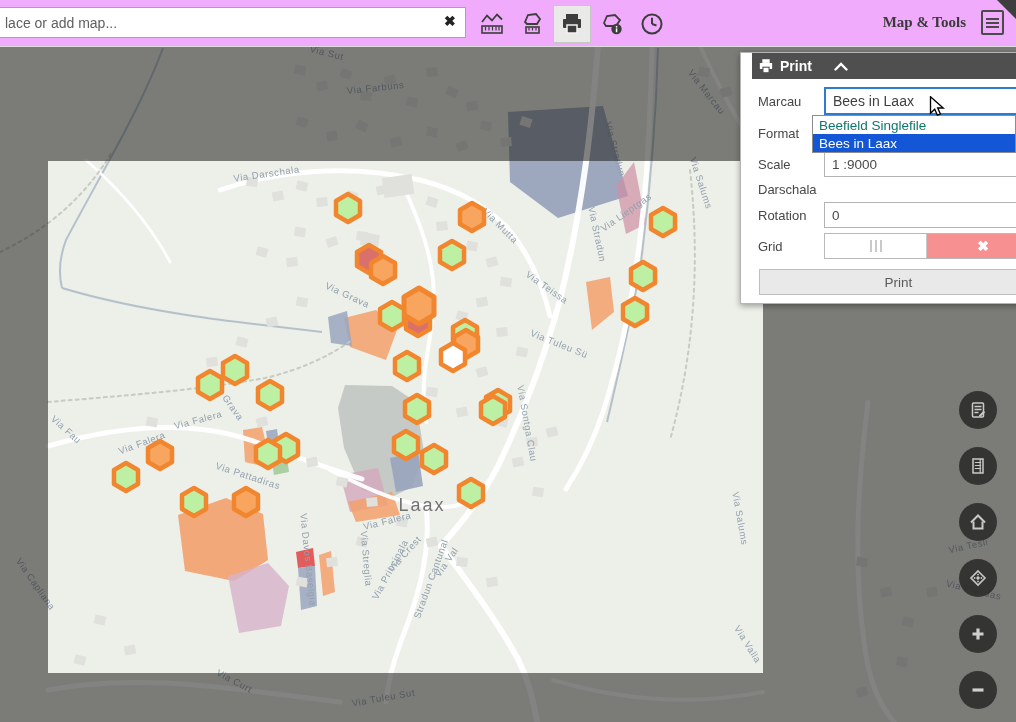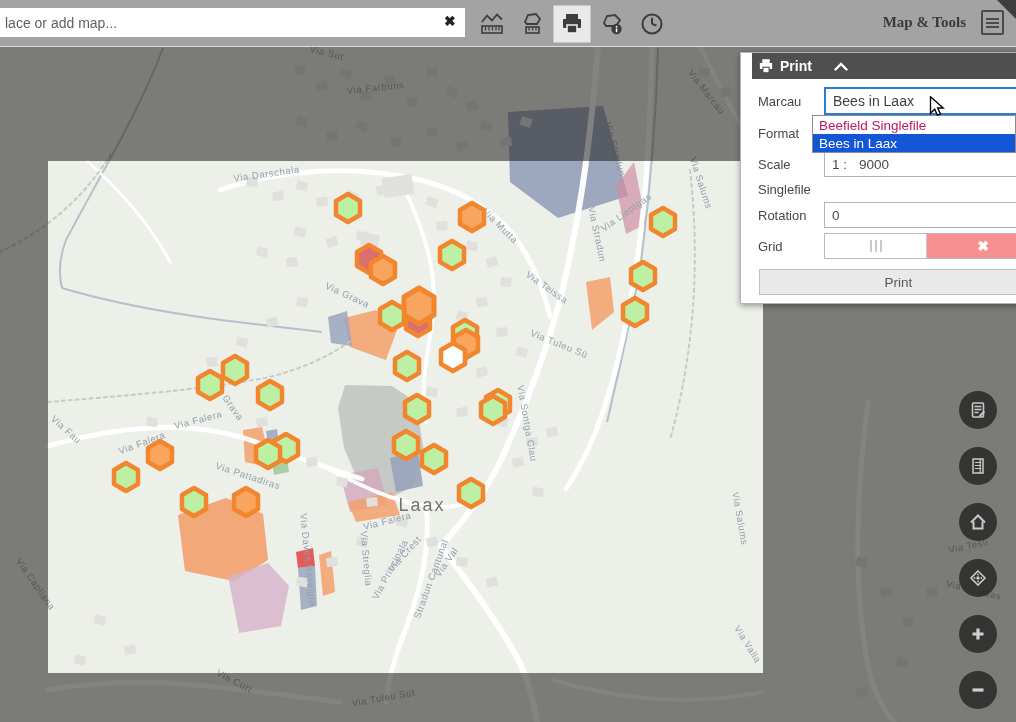--- a/index.html
+++ b/index.html
@@ -6,21 +6,21 @@
   #app{position:relative;width:1016px;height:722px;overflow:hidden;background:#edefe9;user-select:none;}
   #mapsvg{position:absolute;left:0;top:0;z-index:0;}
   .dim{position:absolute;background:rgba(30,30,28,0.55);z-index:5;pointer-events:none;}
   #dim-top{left:0;top:46px;width:1016px;height:115px;}
   #dim-left{left:0;top:161px;width:48px;height:512px;}
   #dim-right{left:763px;top:161px;width:253px;height:512px;}
   #dim-bottom{left:0;top:673px;width:1016px;height:49px;}
   
   #town-label{position:absolute;left:422px;top:505px;transform:translate(-50%,-50%);font-size:18px;letter-spacing:2px;color:#737373;z-index:2;}
   
-  #topbar{position:absolute;left:0;top:0;width:1016px;height:46px;background:#a3a3a3;border-bottom:1px solid #dcdcda;z-index:20;}
+  #topbar{position:absolute;left:0;top:0;width:1016px;height:46px;background:#f0abfc;border-bottom:1px solid #dcdcda;z-index:20;}
   #search-input{position:absolute;left:-2px;top:7px;width:468px;height:31px;box-sizing:border-box;border:1px solid #a5a5a5;background:#fff;padding:0 22px 0 6px;font-family:"Liberation Sans",sans-serif;font-size:14px;color:#444;outline:none;}
   #search-input::placeholder{color:#5f5f5f;opacity:1;}
   #search-clear{position:absolute;left:444px;top:13px;font-size:14px;font-weight:bold;color:#222;cursor:pointer;z-index:21;}
   #toolrow{position:absolute;left:473px;top:5px;display:flex;gap:2px;}
   .tool{width:36px;height:36px;display:flex;align-items:center;justify-content:center;border:1px solid transparent;border-radius:1px;}
   .tool.active{background:#e9e9e7;border-color:#c6c6c4;}
   #menu-label{position:absolute;right:50px;top:14px;font-size:15px;font-weight:bold;color:#3a3a3a;font-family:Liberation Serif, serif;}
   #menu-button{position:absolute;left:981px;top:10px;width:23px;height:25px;box-sizing:border-box;border:2px solid #4a4a4a;border-radius:2px;display:flex;flex-direction:column;justify-content:center;align-items:center;gap:2px;background:transparent;cursor:pointer;}
   #menu-button i{display:block;width:13px;height:2px;background:#4a4a4a;}
   #corner-triangle{position:absolute;right:0;top:0;width:0;height:0;border-top:19px solid #3e3e3e;border-left:19px solid transparent;z-index:25;}
@@ -29,29 +29,29 @@
   #print-header{height:26px;background:#4f4f4f;color:#fff;display:flex;align-items:center;padding:0 6px;}
   #print-title{font-size:14px;font-weight:bold;margin-left:6px;}
   #print-collapse{margin-left:22px;display:flex;cursor:pointer;}
   #print-close{margin-left:auto;margin-right:2px;display:flex;cursor:pointer;}
   #print-body{position:relative;padding:8px 0 4px 6px;}
   .prow{display:flex;align-items:center;margin-bottom:5px;}
   .plabel{width:66px;font-size:13px;color:#474747;flex:none;}
   .pcontrol{flex:1;box-sizing:border-box;height:26px;border:1px solid #b3b3b3;background:#fff;display:flex;align-items:center;padding:0 8px 0 7px;font-size:13.5px;color:#4a4a4a;}
   #layout-select{height:28px;border:2px solid #2e7bd6;color:#3f3f3f;font-size:14px;cursor:pointer;}
   #layout-select .chev{margin-left:auto;display:flex;}
-  #scale-value{margin-left:12px;}
+  #scale-value{}
   #resolution-unit{margin-left:auto;color:#3f3f3f;}
   #grid-toggle{padding:0;overflow:hidden;cursor:pointer;border-color:#b9b9b9;}
   #grid-knob{width:101px;height:100%;background:#fff;border-right:1px solid #c9c9c9;display:flex;align-items:center;justify-content:center;gap:3px;flex:none;}
   #grid-knob i{display:block;width:2px;height:12px;background:#c9c9c9;}
   #grid-off{flex:1;height:100%;background:#f79090;display:flex;align-items:center;justify-content:center;color:#fff;font-weight:bold;font-size:14px;}
   #print-button{display:block;width:calc(100% - 3px);margin:10px 1px 4px 1px;height:26px;background:#e9e9e9;border:1px solid #bfbfbf;font-family:"Liberation Sans",sans-serif;font-size:13.5px;color:#5a5a5a;cursor:pointer;}
   #layout-dropdown{position:absolute;left:71px;top:62px;width:204px;box-sizing:border-box;background:#fff;border:1px solid #8c8c8c;z-index:40;}
-  .ddoption{height:18px;display:flex;align-items:center;padding-left:6px;font-size:13.5px;color:#be185d;cursor:pointer;}
+  .ddoption{height:18px;display:flex;align-items:center;padding-left:6px;font-size:13.5px;color:#0f766e;cursor:pointer;}
   .ddoption.selected{background:#1356d6;color:#fff;}
   #mouse-cursor{position:absolute;left:929px;top:96px;z-index:60;pointer-events:none;}
   
   #map-buttons{position:absolute;left:959px;top:391px;z-index:10;display:flex;flex-direction:column;gap:18px;}
   .mbtn{width:38px;height:38px;border-radius:50%;background:rgba(44,44,42,0.9);display:flex;align-items:center;justify-content:center;cursor:pointer;}
   .st-label{font-size:9.5px;fill:#92a0ae;letter-spacing:0.6px;}
 </style>
 </head>
 <body>
 
@@ -332,21 +332,21 @@
         <div class="pcontrol"></div>
       </div>
       <div class="prow">
         <span class="plabel">Scale</span>
         <div class="pcontrol">
           <span>1 :</span>
           <span id="scale-value">9000</span>
         </div>
       </div>
       <div class="prow">
-        <span class="plabel">Singlefile</span>
+        <span class="plabel">Darschala</span>
       </div>
       <div class="prow">
         <span class="plabel">Rotation</span>
         <div class="pcontrol">
           <span>0</span>
         </div>
       </div>
       <div class="prow">
         <span class="plabel">Grid</span>
         <div class="pcontrol" id="grid-toggle">

